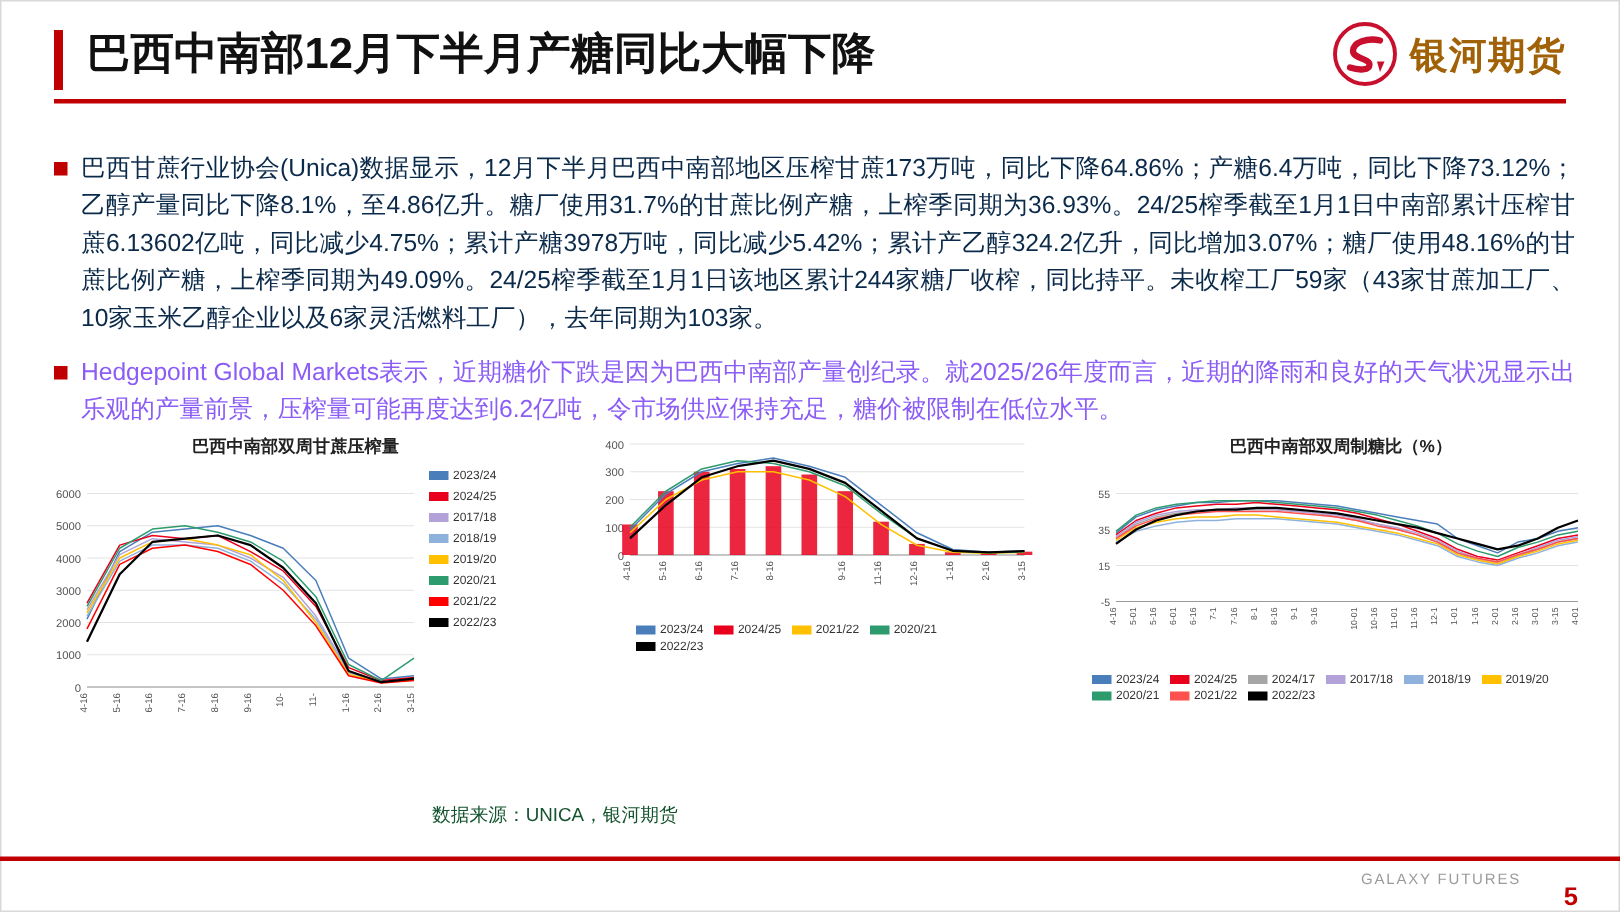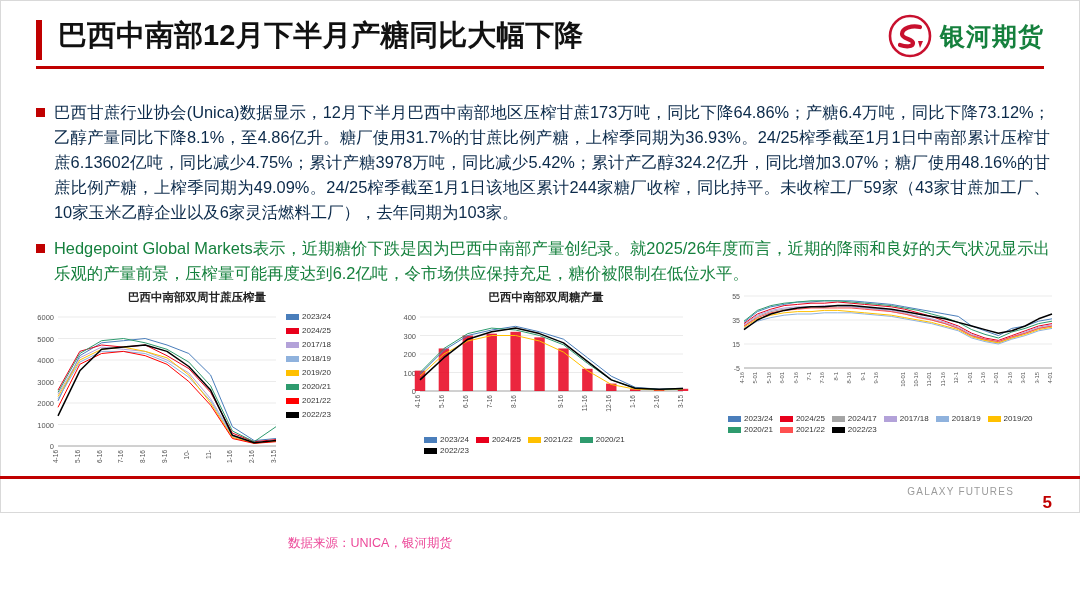--- a/index.html
+++ b/index.html
@@ -4,21 +4,21 @@
 <style>
   html,body{margin:0;padding:0;}
   body{
     width:1080px;height:608px;
     background:#ffffff;
     font-family:"Liberation Sans","DejaVu Sans",sans-serif;
     color:#1a1a1a;
     position:relative;
     overflow:hidden;
   }
-  .slide{position:relative;width:1080px;height:513px;box-sizing:border-box;text-decoration:underline;}
+  .slide{position:relative;width:1080px;height:608px;box-sizing:border-box;text-decoration:underline;}
   .outer-border{position:absolute;inset:0;border:1px solid #d9d9d9;pointer-events:none;}
 
   
   .header{
     position:absolute;left:36px;top:16px;right:36px;height:52px;
   }
   .title-bar{
     position:absolute;left:0;top:4px;width:6px;height:40px;background:#c00000;
   }
   .page-title{
@@ -30,55 +30,55 @@
     position:absolute;left:0;top:50px;right:0;height:3px;background:#c00000;
   }
   .brand{
     position:absolute;right:0;top:-2px;display:flex;align-items:center;gap:8px;
   }
   .brand-mark{
     width:44px;height:44px;position:relative;
   }
   .brand-mark svg{display:block;}
   .brand-text{
-    font-size:25px;font-weight:bold;color:#15803d;letter-spacing:1px;
+    font-size:25px;font-weight:bold;color:#a16207;letter-spacing:1px;
   }
 
   
   .bullets{position:absolute;left:36px;top:80px;right:30px;margin-top:20px;}
   .bullet{display:flex;gap:9px;margin-bottom:11px;}
   .bullet-mark{
     flex:0 0 auto;width:9px;height:9px;background:#c00000;margin-top:8px;
   }
   .bullet-text{
     font-size:16.4px;line-height:1.52;color:#0b2a4a;text-align:justify;
   }
-  .bullet-text.b2{color:#15803d;}
+  .bullet-text.b2{color:#8b5cf6;}
 
   
   .charts{position:absolute;left:18px;top:290px;right:14px;height:190px;}
   .chart-box{position:absolute;top:0;height:190px;}
   .chart-title{
-    text-align:center;font-size:11.5px;color:#222;font-weight:bold;margin-bottom:6px;
+    text-align:center;font-size:11.5px;color:#222;font-weight:bold;margin-bottom:18px;
   }
   .c1{left:14px;width:330px;}
   .c2{left:368px;width:320px;}
   .c3{left:700px;width:352px;}
   .plot{position:relative;}
   .legend{display:flex;flex-wrap:wrap;}
   .legend-item{display:flex;align-items:center;gap:3px;font-size:8px;color:#333;margin-right:7px;margin-bottom:2px;white-space:nowrap;}
   .swatch{width:13px;height:6px;display:inline-block;}
 
   
   .c1-legend{position:absolute;right:0px;top:22px;width:76px;}
   .c1-legend .legend-item{width:100%;margin-right:0;margin-bottom:5px;}
 
   
   .source{
-    position:absolute;left:288px;top:535px;font-size:12.5px;color:#ec4899;
+    position:absolute;left:288px;top:535px;font-size:12.5px;color:#14532d;
   }
   .bottom-rule{position:absolute;left:0;right:0;bottom:34px;height:3px;background:#c00000;}
   .footer-brand{
     position:absolute;right:66px;bottom:16px;font-size:10px;color:#9b9b9b;letter-spacing:1.2px;
   }
   .page-num{
     position:absolute;right:28px;bottom:0px;font-size:17px;font-weight:bold;color:#c00000;
   }
   svg{overflow:visible;}
   text{font-family:"Liberation Sans","DejaVu Sans",sans-serif;}
@@ -188,21 +188,20 @@
             <span>2021/22</span>
           </div>
           <div class="legend-item">
             <span class="swatch" style="background: rgb(0, 0, 0);"></span>
             <span>2022/23</span>
           </div>
         </div>
     </div>
 
     <div class="chart-box c2">
-      <div class="chart-title">巴西中南部双周糖产量</div>
       <div class="plot">
         <svg id="svg-chart-1" width="305" height="110" viewBox="0 0 305 110">
             <line x1="34" y1="80" x2="297" y2="80" stroke="#e3e3e3" stroke-width="0.7"></line>
             <text x="30" y="83" text-anchor="end" font-size="7.5" fill="#555">0</text>
             <line x1="34" y1="61.5" x2="297" y2="61.5" stroke="#e3e3e3" stroke-width="0.7"></line>
             <text x="30" y="64.5" text-anchor="end" font-size="7.5" fill="#555">100</text>
             <line x1="34" y1="43" x2="297" y2="43" stroke="#e3e3e3" stroke-width="0.7"></line>
             <text x="30" y="46" text-anchor="end" font-size="7.5" fill="#555">200</text>
             <line x1="34" y1="24.5" x2="297" y2="24.5" stroke="#e3e3e3" stroke-width="0.7"></line>
             <text x="30" y="27.5" text-anchor="end" font-size="7.5" fill="#555">300</text>
@@ -256,20 +255,21 @@
             <span>2020/21</span>
           </div>
           <div class="legend-item">
             <span class="swatch" style="background: rgb(0, 0, 0);"></span>
             <span>2022/23</span>
           </div>
         </div>
     </div>
 
     <div class="chart-box c3">
+      <div class="chart-title">巴西中南部双周制糖比（%）</div>
       <div class="plot">
         <svg id="svg-chart-2" width="340" height="110" viewBox="0 0 340 110">
             <line x1="26" y1="78" x2="334" y2="78" stroke="#e3e3e3" stroke-width="0.7"></line>
             <text x="22" y="81" text-anchor="end" font-size="7" fill="#555">-5</text>
             <line x1="26" y1="54" x2="334" y2="54" stroke="#e3e3e3" stroke-width="0.7"></line>
             <text x="22" y="57" text-anchor="end" font-size="7" fill="#555">15</text>
             <line x1="26" y1="30" x2="334" y2="30" stroke="#e3e3e3" stroke-width="0.7"></line>
             <text x="22" y="33" text-anchor="end" font-size="7" fill="#555">35</text>
             <line x1="26" y1="6" x2="334" y2="6" stroke="#e3e3e3" stroke-width="0.7"></line>
             <text x="22" y="9" text-anchor="end" font-size="7" fill="#555">55</text>

